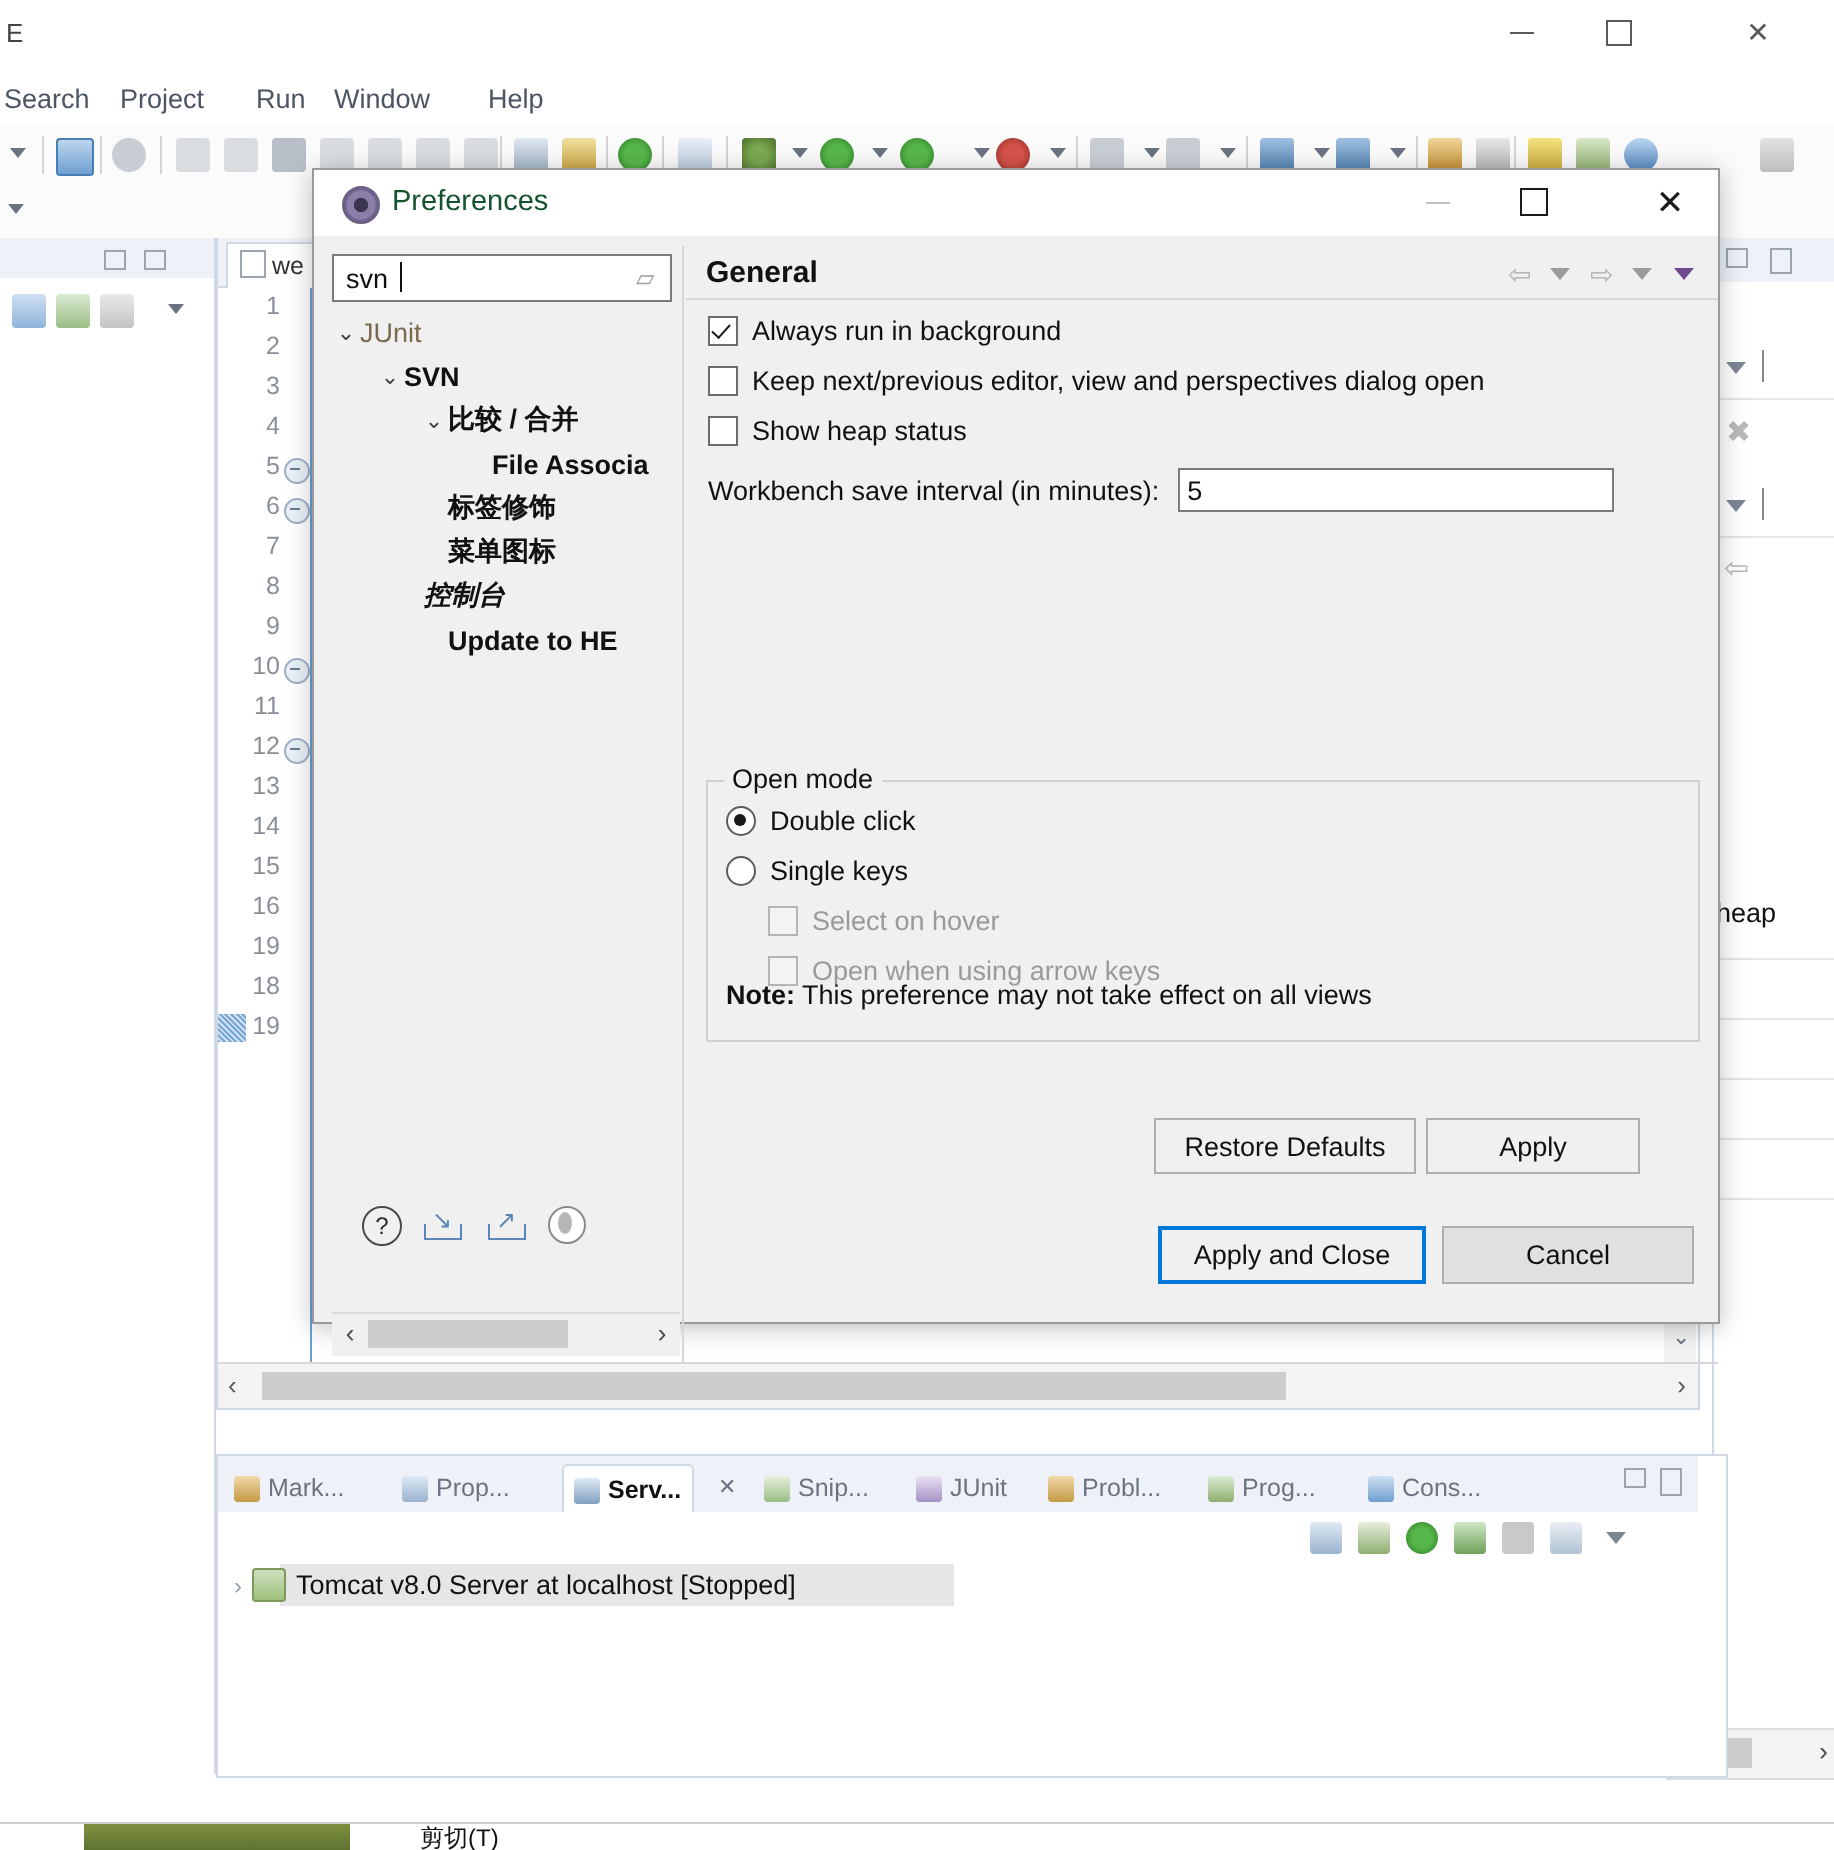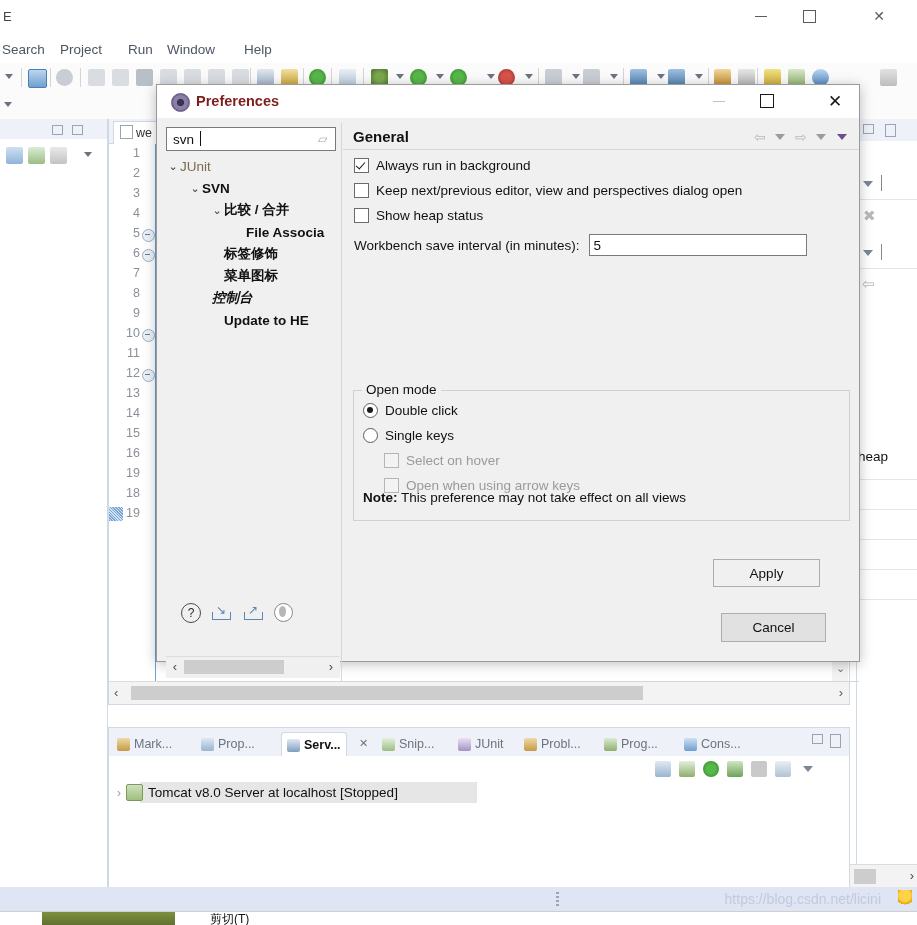--- a/index.html
+++ b/index.html
@@ -159,21 +159,21 @@
     position: absolute; font-size: 15px; color: #b9b9b9;
   }
   .rs-bottom-scroll {
     position: absolute; left: -24px; top: 745px; width: 85px; height: 24px;
     background: #f3f3f3; border: 1px solid #dcdcdc;
   }
 
   
   .bottom-view {
     position: absolute; left: 108px; top: 727px; width: 740px; height: 160px;
-    background: #fff; border: 1px solid #cfd8e3;
+    background: #fff; border: 1px solid #cfd8e3; padding-left: 14px;
   }
   .bv-tabrow {
     position: absolute; left: 0; top: 0; width: 740px; height: 28px;
     background: #eef2f8; border-bottom: 1px solid #cfd8e3;
   }
   .bv-tab {
     position: absolute; top: 4px; height: 24px;
     font-size: 12.5px; color: #6b7280; white-space: nowrap;
     display: flex; align-items: center; gap: 4px;
   }
@@ -254,21 +254,21 @@
     position: absolute; left: 14px; top: 8px; width: 17px; height: 17px;
     border-radius: 50%;
     background: radial-gradient(circle at 50% 50%, #2b2b3a 0 28%, #8b7fa8 30% 60%, #6f6391 62% 100%);
     border: 1px solid #6a6080;
   }
   .dlg-ico::after {
     content: ""; position: absolute; left: 5px; top: 5px;
     width: 7px; height: 7px; border-radius: 50%; background: #3a3550;
   }
   .dlg-title-text {
-    position: absolute; left: 39px; top: 8px; font-size: 14.5px; color: #7f1d1d; font-weight: bold;
+    position: absolute; left: 39px; top: 8px; font-size: 14.5px; color: #14532d;
   }
   .dlg-btn {
     position: absolute; top: 0; width: 46px; height: 32px;
     display: flex; align-items: center; justify-content: center;
   }
   .dlg-btn.min { left: 539px; }
   .dlg-btn.max { left: 587px; }
   .dlg-btn.close { left: 655px; }
   .dlg-dash { width: 12px; height: 1px; background: #c0c0c0; }
   .dlg-sq { width: 12px; height: 12px; border: 1.5px solid #1a1a1a; }
@@ -439,21 +439,21 @@
   }
   .oval-ico::after {
     content: ""; position: absolute; left: 4px; top: 2px;
     width: 7px; height: 11px; border-radius: 50%; background: #b6b6b6;
   }
   .btn.applyclose {
     left: 422px; top: 528px; width: 134px; height: 29px;
     border: 2px solid #0078d7; background: #f0f0f0;
   }
   .btn.cancel {
-    left: 564px; top: 528px; width: 105px; height: 29px;
+    left: 564px; top: 528px; width: 126px; height: 29px;
     background: #e1e1e1; border: 1px solid #adadad;
   }
 </style>
 </head>
 <body>
 
 <div id="root">
 
   <div class="ide-titlebar">
     <span class="ide-title-letter">E</span>
@@ -656,25 +656,20 @@
       <span class="rs-caret" style="left:694px;top:10px"></span>
     </div>
     <div class="srv-sel" id="srvsel" style="width: 336.8px;"></div>
     <div class="server-row">
       <span class="srv-twisty">›</span>
       <span class="srv-icon"></span>
       <span class="srv-label">Tomcat v8.0 Server at localhost  [Stopped]</span>
     </div>
   </div>
 
-  <div class="ide-statusbar">
-    <span class="status-dots"></span>
-    <span class="watermark">https://blog.csdn.net/licini</span>
-    <span class="bulb" style="background:radial-gradient(circle at 50% 35%,#ffd24a 45%,#e0a400 70%,transparent 72%)"></span>
-  </div>
 
   <div class="taskbar">
     <div class="tb-thumb"></div>
     <div class="tb-menu">
       <span class="tb-menu-txt">剪切(T)</span>
     </div>
   </div>
 
   <div class="dlg">
 
@@ -789,20 +784,21 @@
             <span class="chkbox"></span>
             <span>Show heap status</span>
           </div>
           <div class="field-row" style="left: 11px; top: 84px;">
             <span>Workbench save interval (in minutes):</span>
             <input class="num-input" type="text" value="5" style="">
           </div>
         </div>
     </div>
 
+    <div class="btn restore">Restore Defaults</div>
     <div class="btn apply">Apply</div>
 
     <div class="dlg-sep"></div>
 
     <div class="foot-ico" style="left:24px">
       <div class="help-circle">?</div>
     </div>
     <div class="foot-ico" style="left:54px">
       <div class="imp-exp">
           <span class="arr">↘</span>
@@ -812,15 +808,16 @@
     <div class="foot-ico" style="left:86px">
       <div class="imp-exp">
           <span class="arr">↗</span>
           <span class="tray"></span>
         </div>
     </div>
     <div class="foot-ico" style="left:117px">
       <div class="oval-ico"></div>
     </div>
 
+    <div class="btn applyclose">Apply and Close</div>
     <div class="btn cancel">Cancel</div>
   </div>
 </div>
 
 </body></html>

